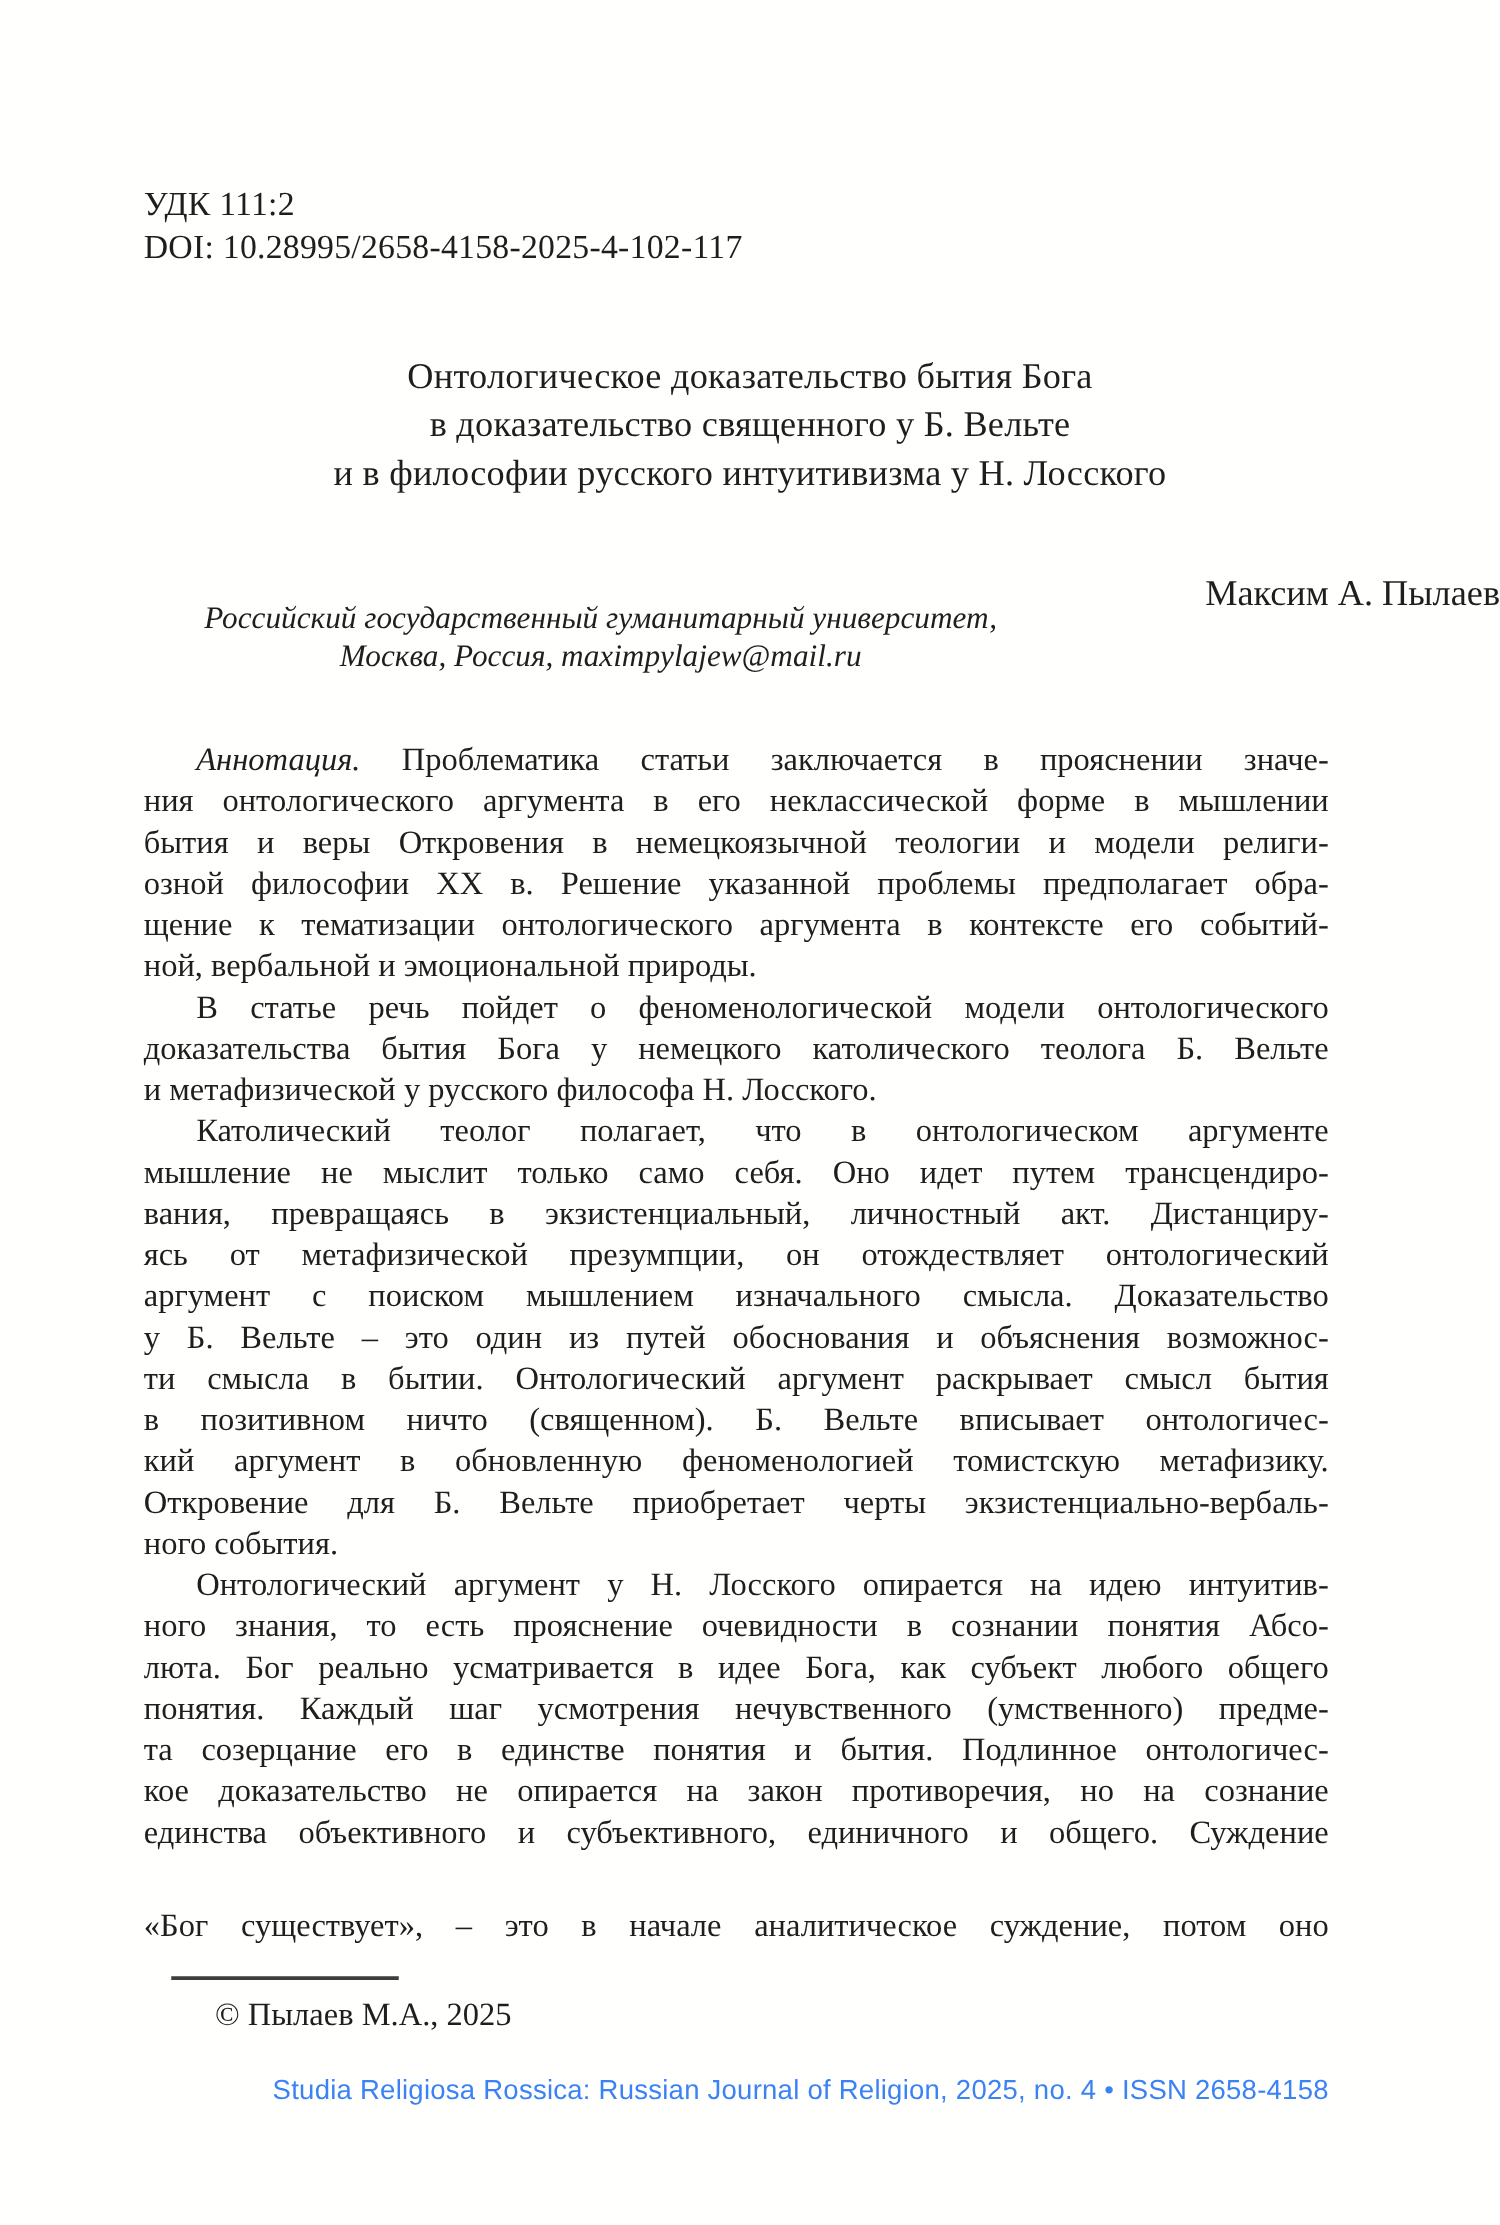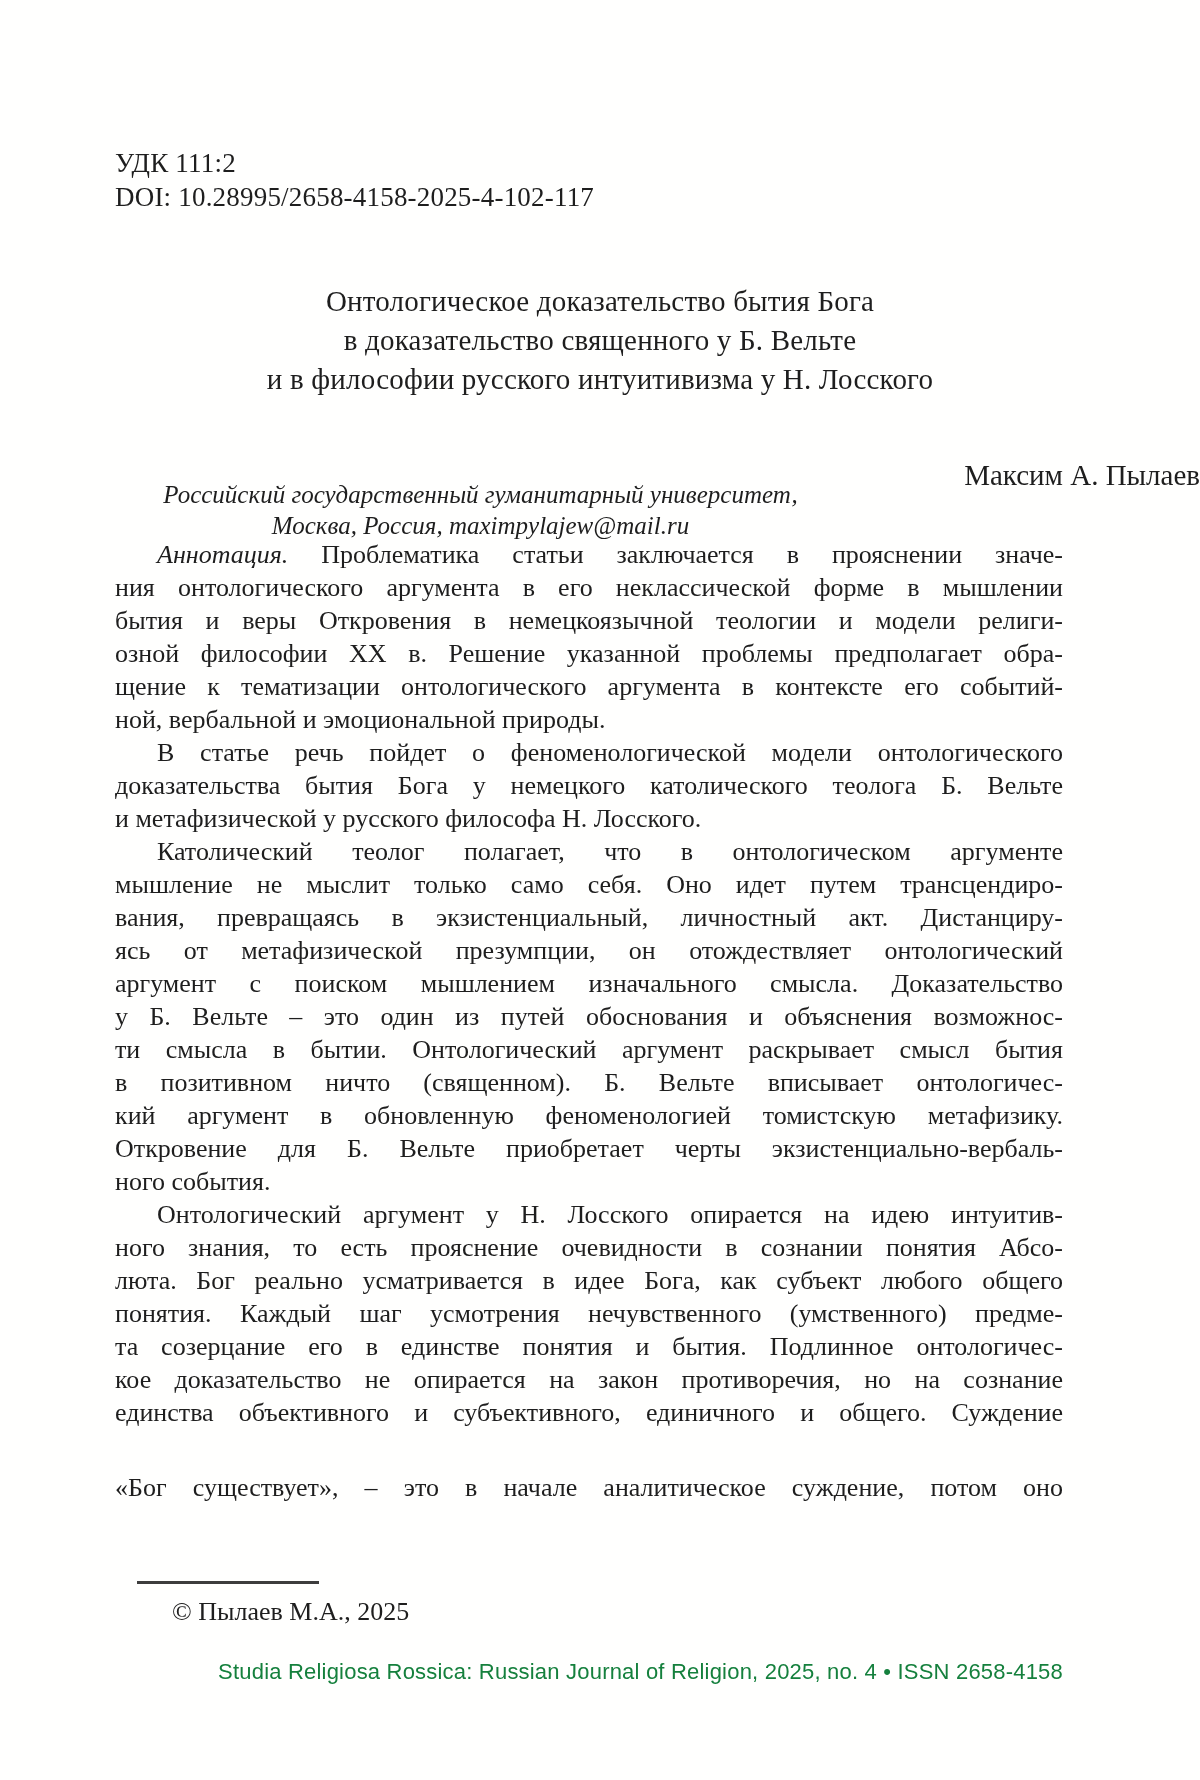--- a/index.html
+++ b/index.html
@@ -49,21 +49,21 @@
     top:479px;
     font-size:25px;
     line-height:31px;
     font-style:italic;
     text-align:center;
   }
   .abstract{
     position:absolute;
     left:115px;
     width:948px;
-    top:538px;
+    top:591px;
     font-size:26px;
     line-height:33px;
   }
   .abstract .line{
     display:block;
     text-align:justify;
     text-align-last:justify;
     white-space:normal;
   }
   .abstract .line.first{text-indent:42px;}
@@ -83,21 +83,21 @@
     left:172px;
     top:1597px;
     font-size:26px;
   }
   .footer{
     position:absolute;
     right:137px;
     top:1659px;
     font-family:"Liberation Sans", sans-serif;
     font-size:22px;
-    color:#15803d;
+    color:#3b82f6;
     letter-spacing:.2px;
   }
 </style>
 </head>
 <body>
 
 <div class="page">
 
   <div class="meta">
     <div>УДК 111:2</div>

